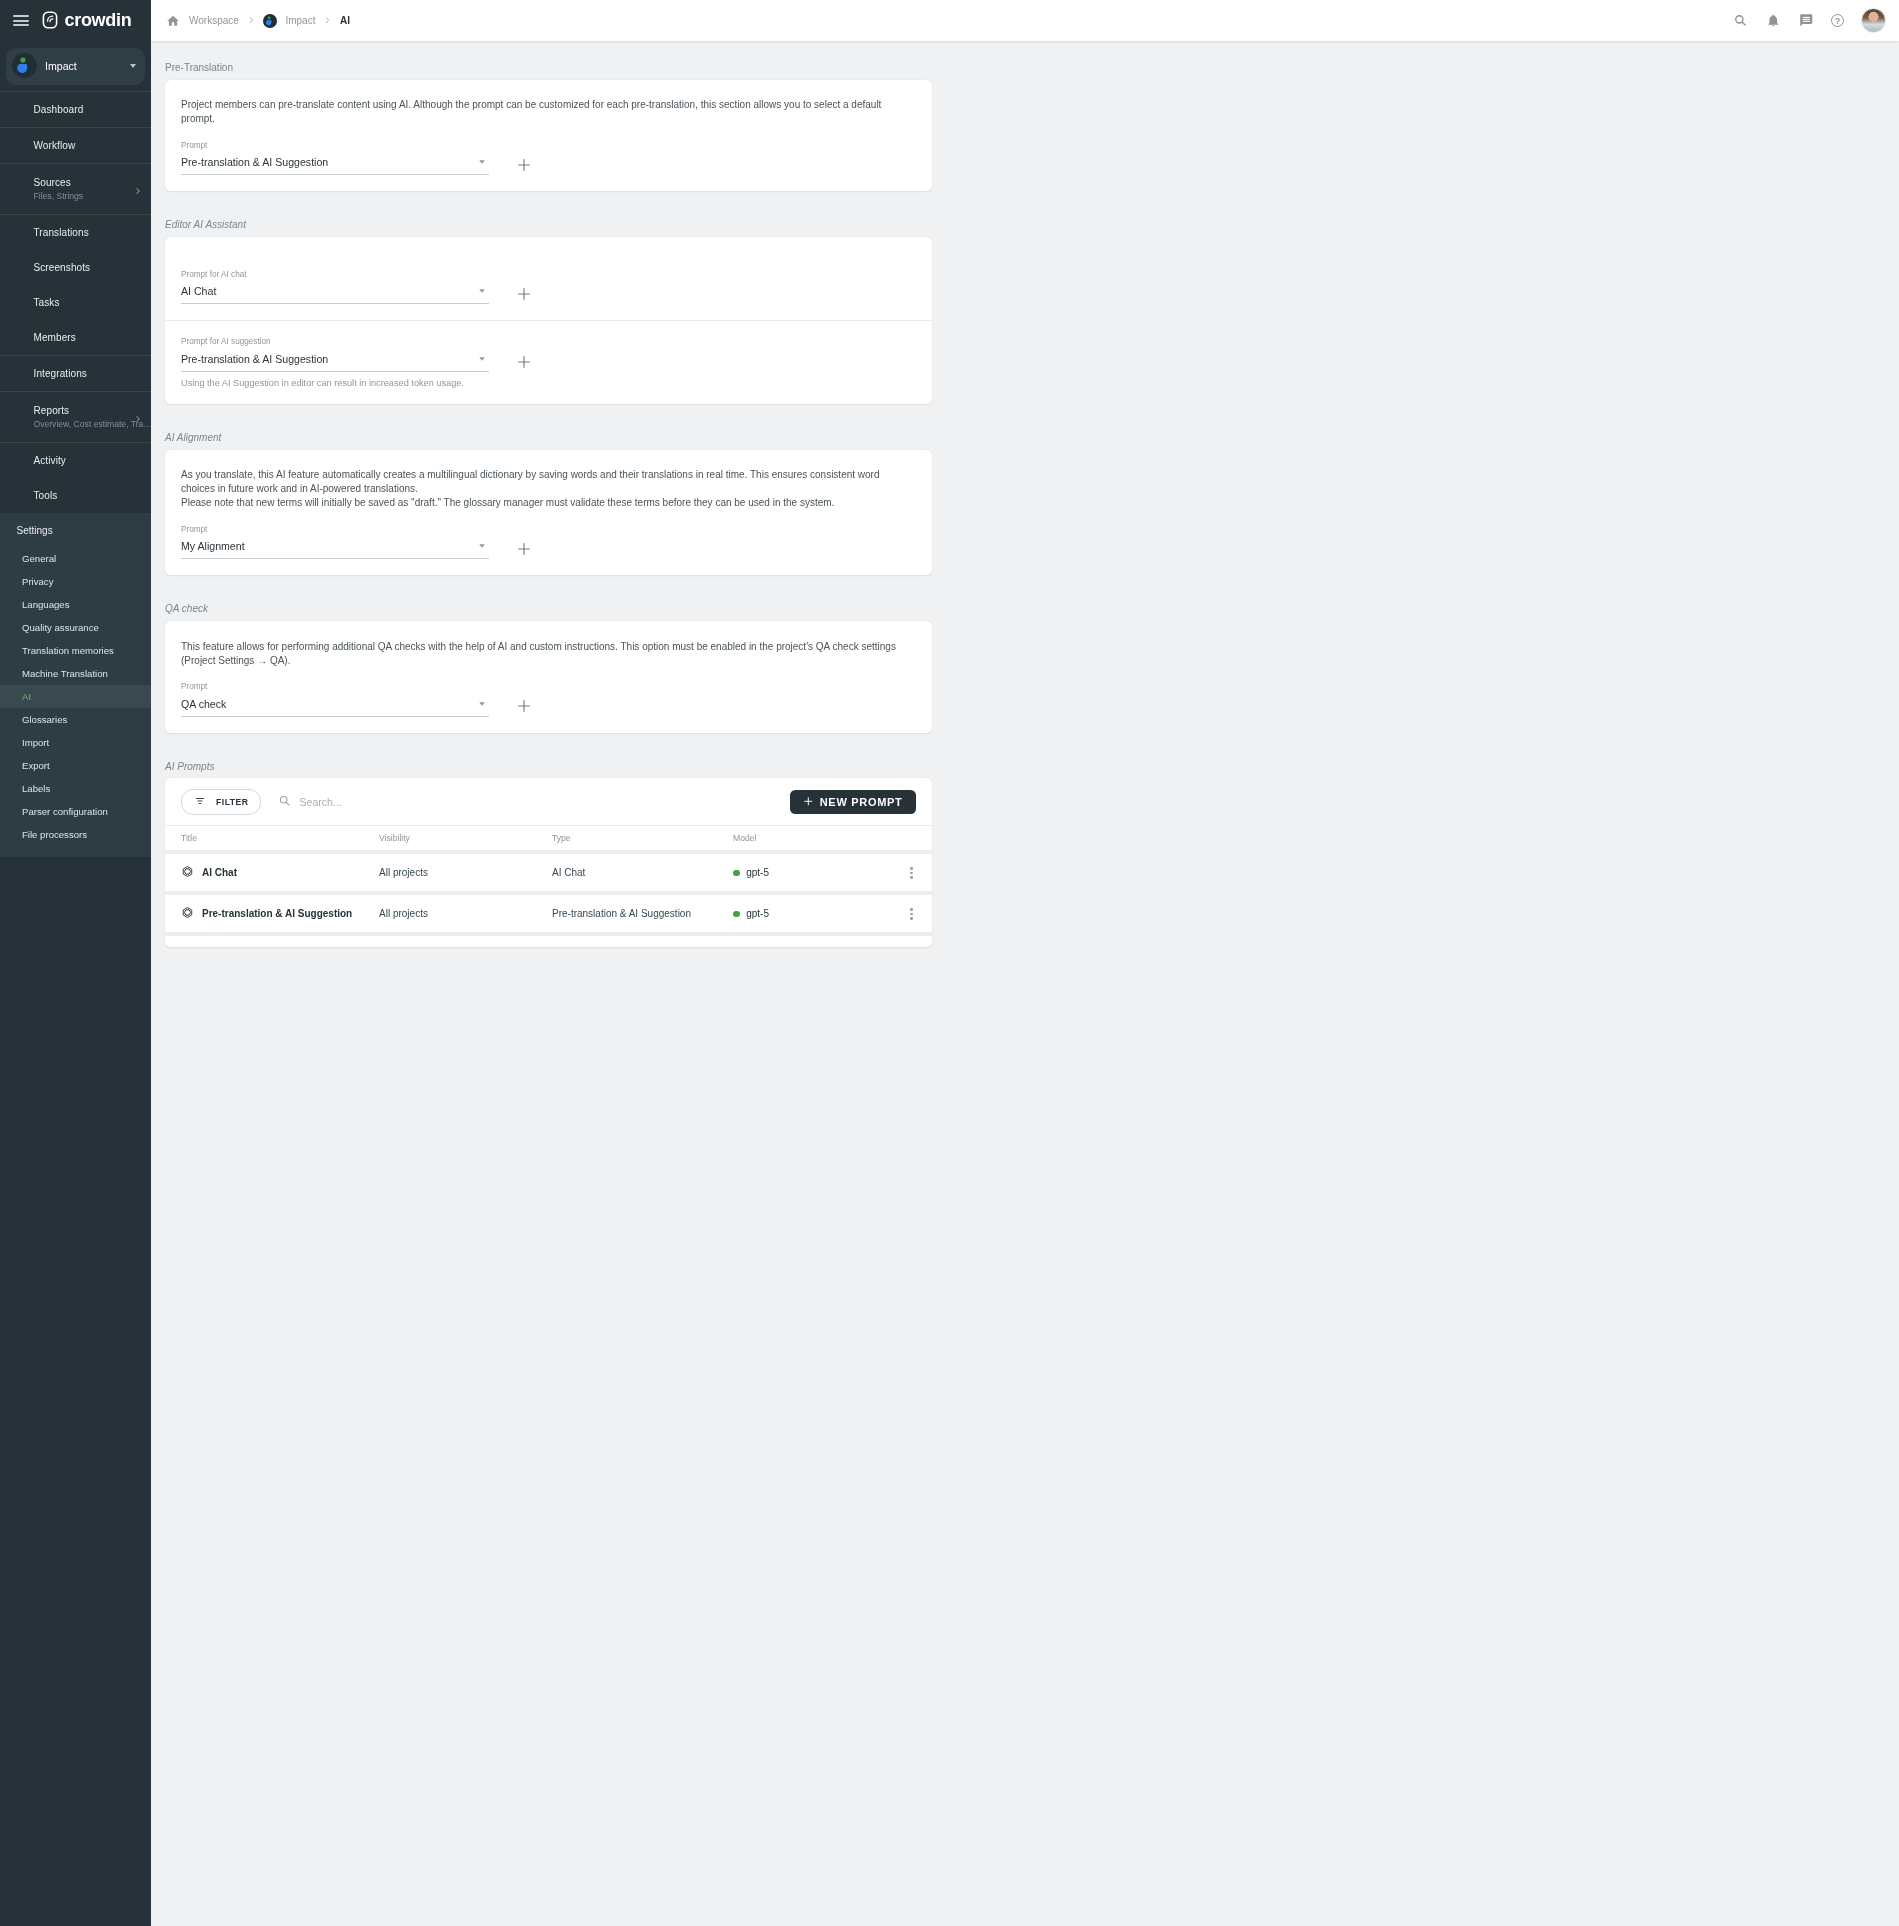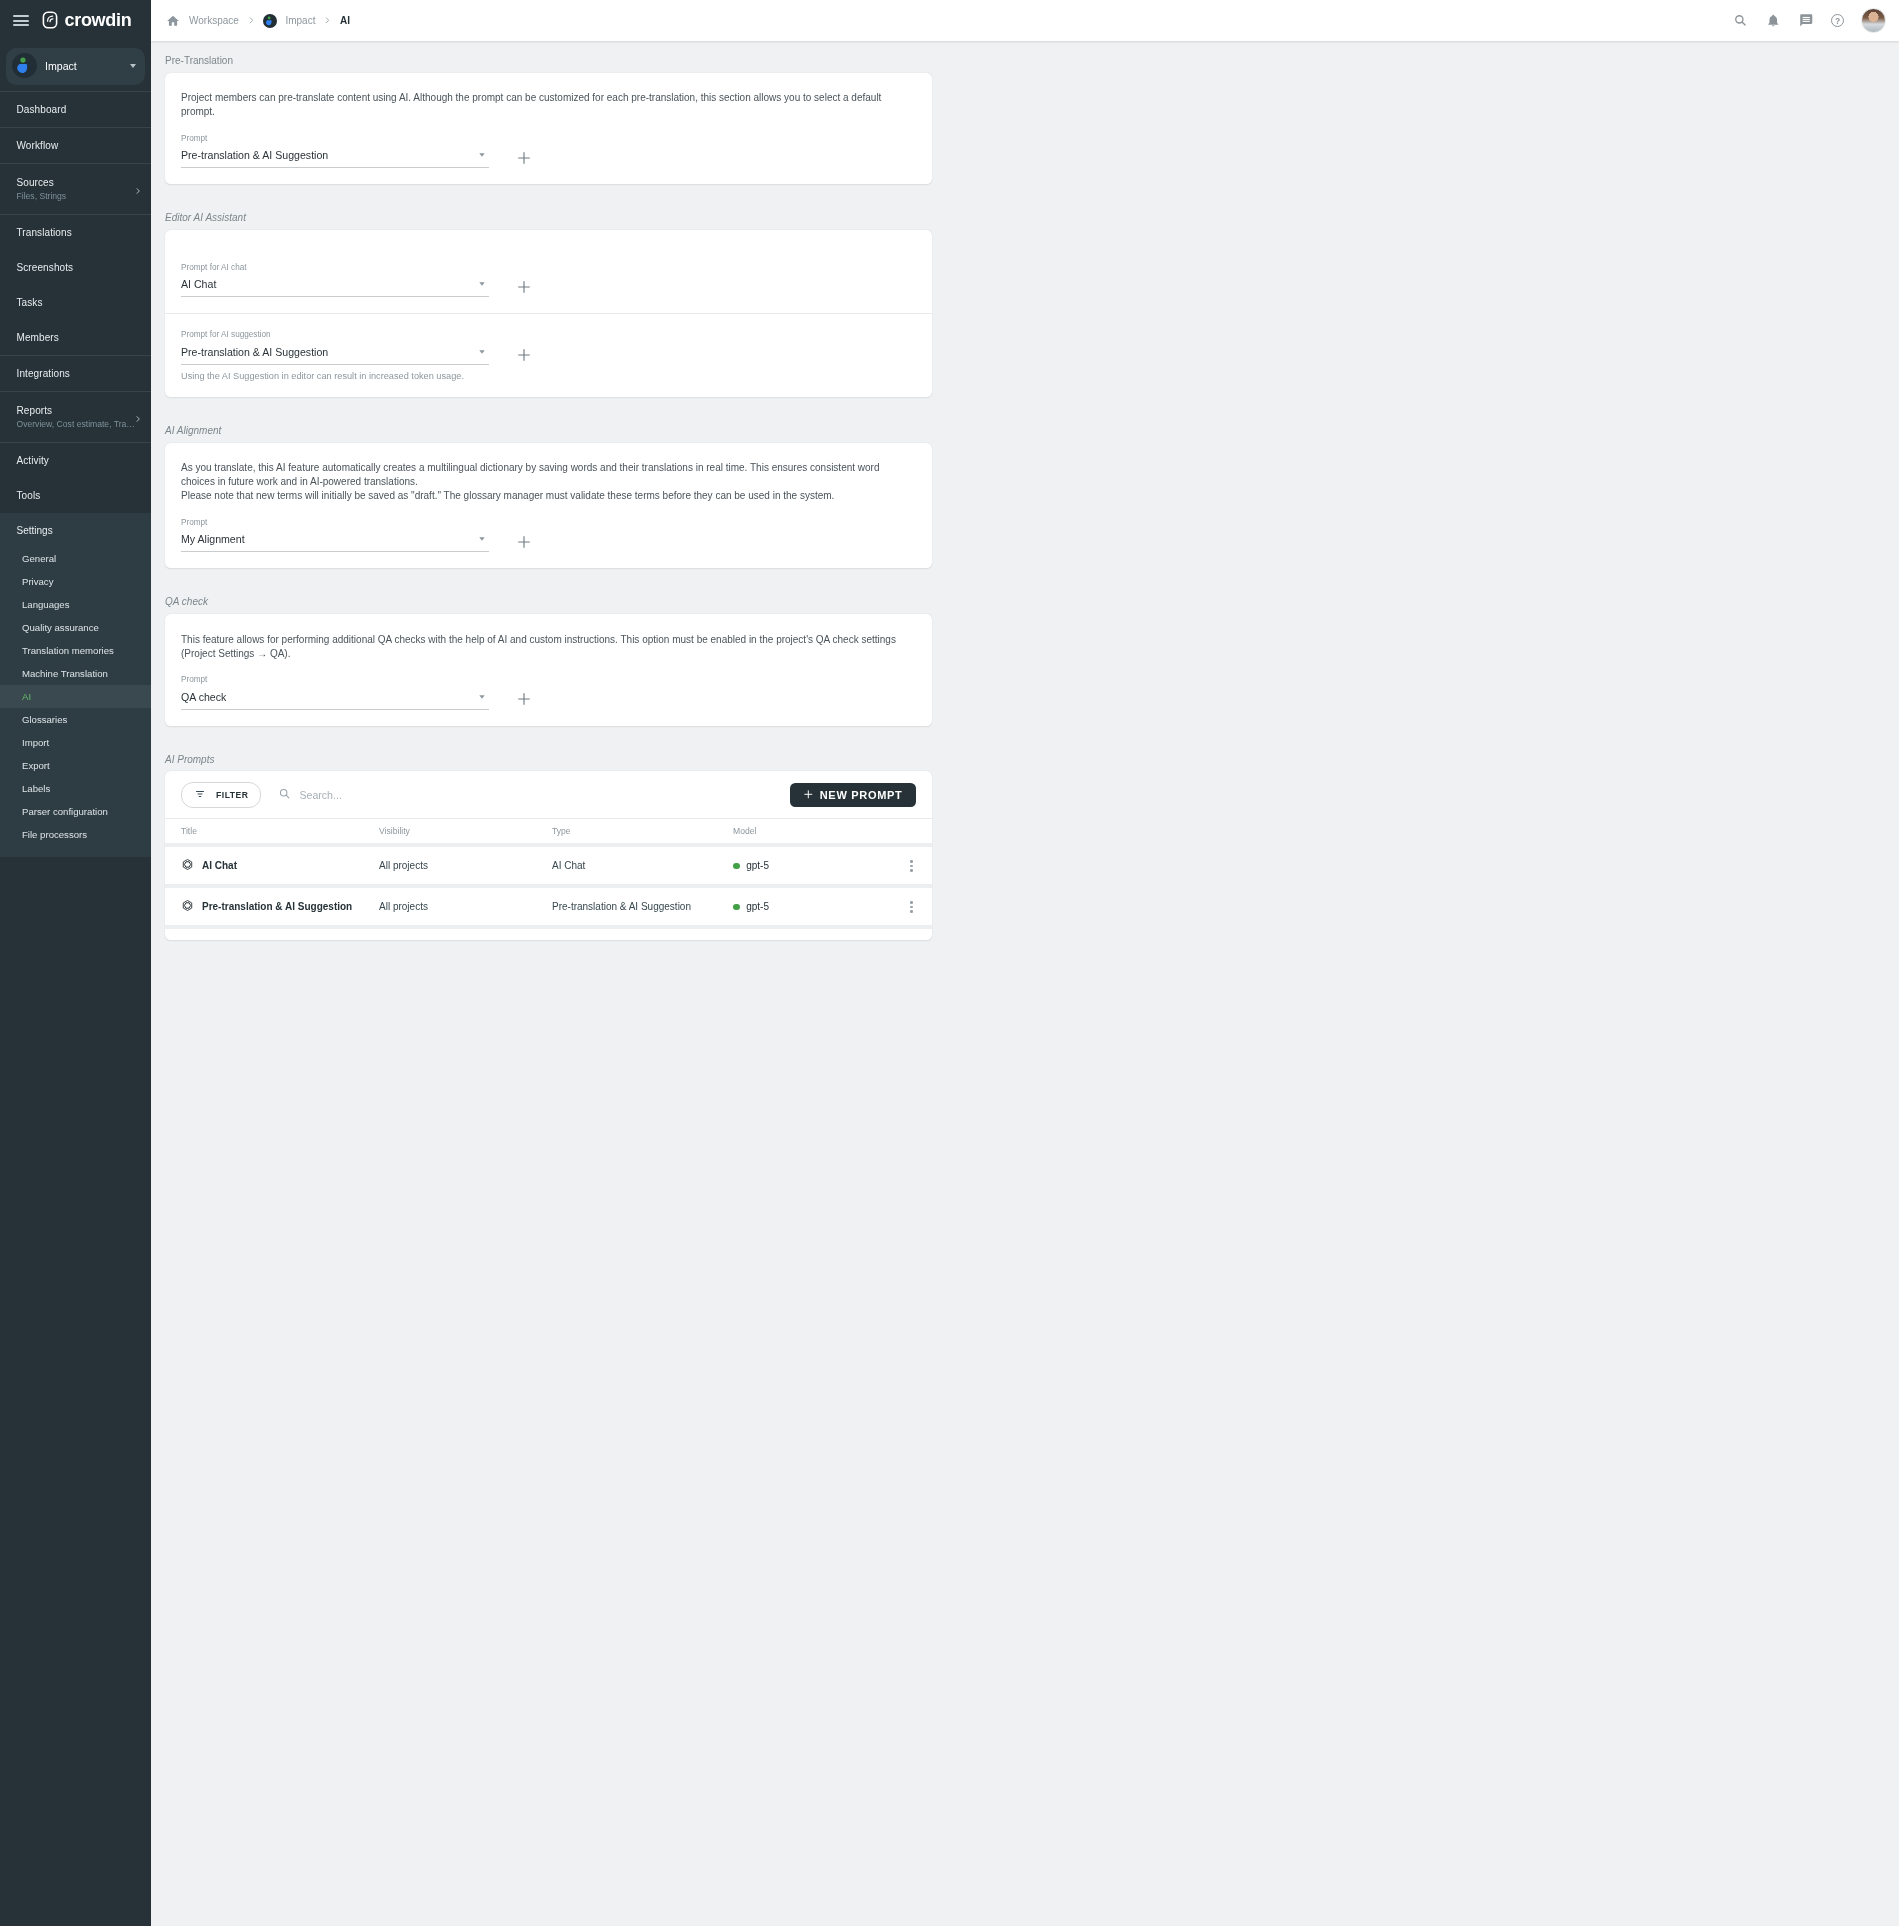--- a/index.html
+++ b/index.html
@@ -19,21 +19,21 @@
   .logo { display:flex; align-items:center; gap:5.3px; margin-left:8px; }
   .logo-text { color:#fff; font-size:18px; font-weight:700; letter-spacing:-0.3px; }
   .proj-select {
     margin:6.6px 6px 0 6px; height:37px; background:#303e46; border-radius:10.6px;
     display:flex; align-items:center; padding:0 9.2px 0 6px; cursor:pointer;
   }
   .proj-name { color:#fff; font-size:10.6px; font-weight:500; margin-left:8px; flex:1; }
   .caret { width:0; height:0; border-left:3.3px solid transparent; border-right:3.3px solid transparent; border-top:4px solid #b9c2c7; }
   .sb-divider { height:0.7px; background:rgba(255,255,255,.09); margin-top:6.6px; }
   .nav { flex:1; }
-  .nav-item { padding:0 16.5px; height:35px; display:flex; align-items:center; cursor:pointer; position:relative; }
+  .nav-item { padding:0 16.5px; height:35px; display:flex; align-items:center; cursor:pointer; position:relative;margin-left:17px; }
   .nav-item .lbl { color:#e8edef; font-size:10px; font-weight:500; letter-spacing:0.1px; }
   .nav-item.with-sub { height:51px; flex-direction:column; align-items:flex-start; justify-content:center; }
   .nav-item .sub { color:#7f9099; font-size:8.6px; margin-top:3.3px; max-width:119px; white-space:nowrap; overflow:hidden; text-overflow:ellipsis; }
   .nav-item .chev { position:absolute; right:9.2px; top:50%; margin-top:-4px; }
   .nav-sep { height:0.7px; background:rgba(255,255,255,.09); }
   .settings-block { background:#2e3c44; padding-bottom:10.6px; }
   .settings-head { padding:0 16.5px; height:34px; display:flex; align-items:center; color:#e8edef; font-size:10px; font-weight:500; cursor:pointer; }
   .settings-item { padding:0 16.5px 0 22px; height:23px; display:flex; align-items:center; color:#dde4e7; font-size:9.6px; cursor:pointer; }
   .settings-item.active { background:#3a4850; color:#66bb6a; }
   
@@ -50,21 +50,21 @@
   .help-circle { width:13px; height:13px; border:1.3px solid #8d9499; border-radius:50%; color:#8d9499; font-size:8.6px; font-weight:700; display:flex; align-items:center; justify-content:center; cursor:pointer; }
   .avatar {
     width:25px; height:25px; border-radius:50%; cursor:pointer; border:0.7px solid #e4e7e9;
     background:
       radial-gradient(circle at 50% 34%, #dcb394 0 26%, rgba(0,0,0,0) 27%),
       linear-gradient(180deg,#5d4437 0%, #7a5a45 38%, #d6dade 66%, #aeb9bf 100%);
   }
   
   .main { margin-left:151px; padding:41px 18.5px 0 14px; }
   .section-heading { font-size:10px; color:#7b868c; margin-top:21px; margin-bottom:6.6px; }
-  .section-heading.first { margin-top:14px; }
+  .section-heading.first { margin-top:21px; }
   .section-heading.gap { margin-top:28px;font-style:italic; }
   .card { background:#fff; border-radius:5.3px; box-shadow:0 0.7px 1.3px rgba(38,50,56,.10), 0 0 0.7px rgba(38,50,56,.12); }
   .card-block { padding:18.5px 16px 16px 16px; }
   .card-divider { height:0.7px; background:#e8eaeb; }
   .card-text { font-size:10px; color:#4a545a; line-height:14px; }
   .field { margin-top:14.5px; }
   .field-label { font-size:8.2px; color:#8d979d; margin-bottom:5.3px; }
   .field-row { display:flex; align-items:center; }
   .select {
     width:308px; display:flex; align-items:center; justify-content:space-between;

